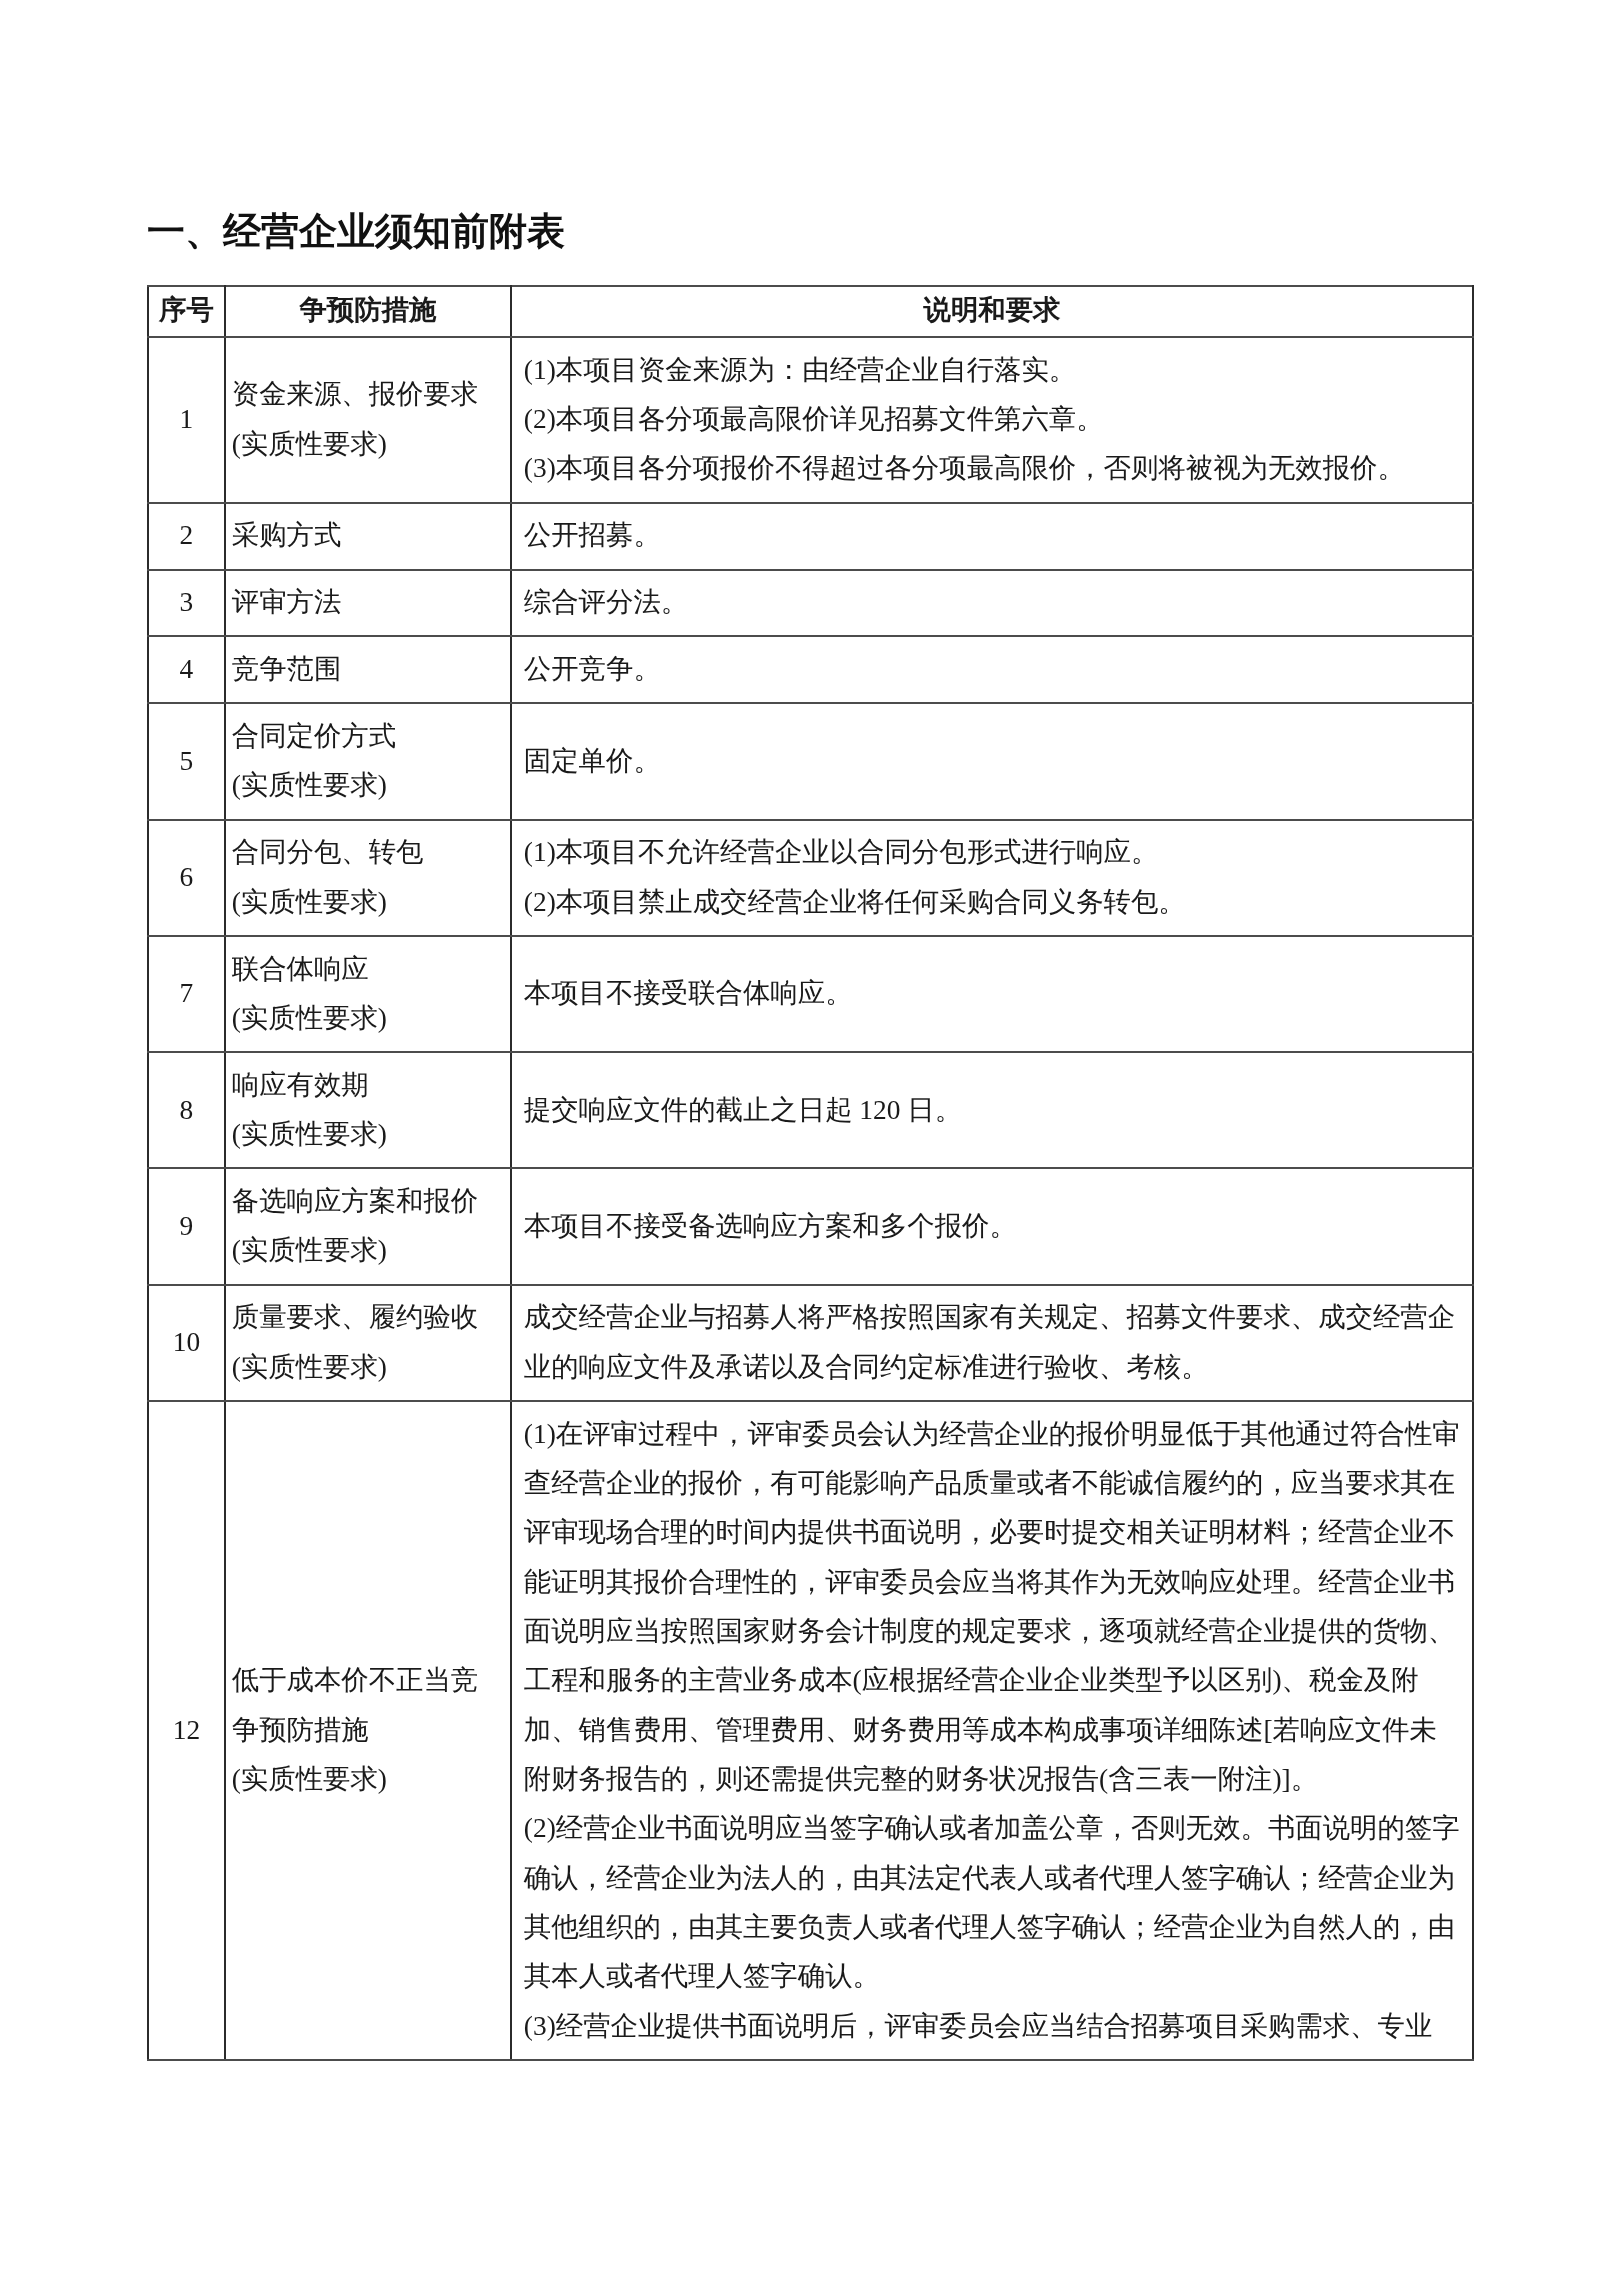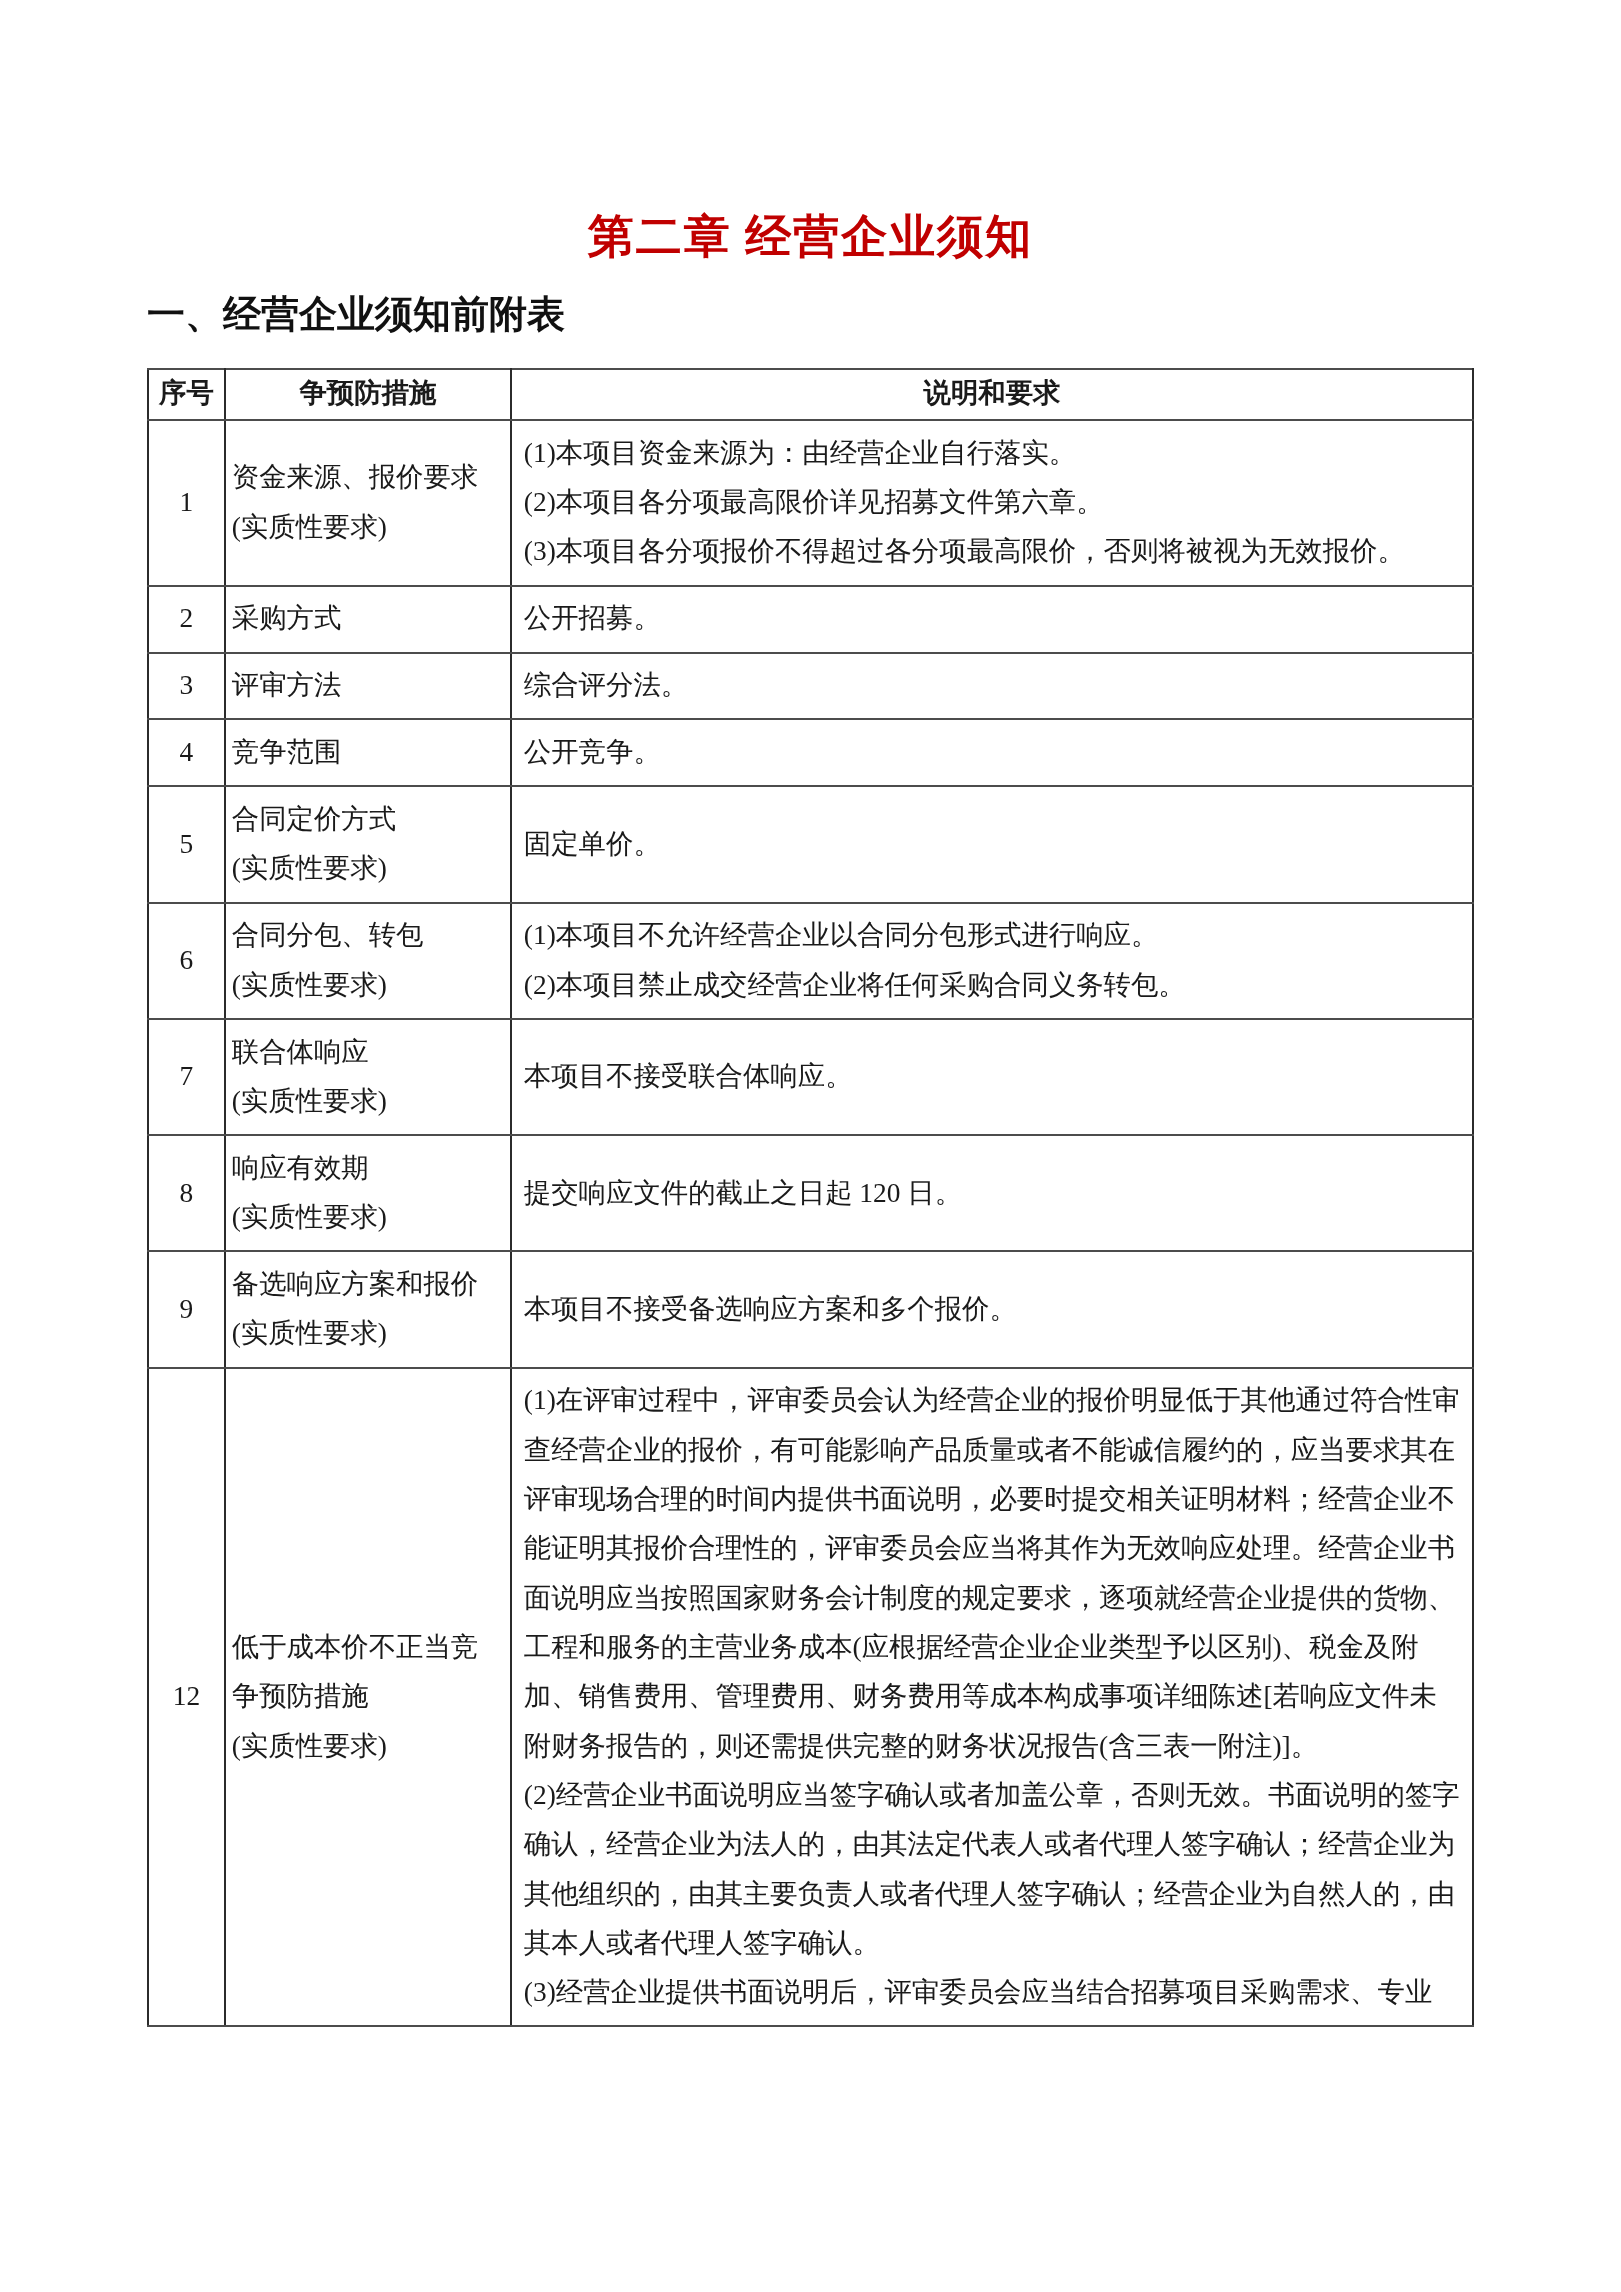--- a/index.html
+++ b/index.html
@@ -74,21 +74,20 @@
     text-align: left;
     padding: 7.8px 11.8px;
     white-space: pre-line;
   }
 </style>
 </head>
 <body>
 
 <div class="page">
 
-  <h1 class="chapter-title">第二章 经营企业须知</h1>
 
   <h2 class="section-title">一、经营企业须知前附表</h2>
 
   <table class="terms">
     <colgroup>
       <col class="c-no">
       <col class="c-name">
       <col class="c-desc">
     </colgroup>
     <thead>
@@ -147,20 +146,26 @@
 (实质性要求)</td>
         <td class="cell-desc">提交响应文件的截止之日起 120 日。</td>
       </tr>
       <tr>
         <td class="cell-no">9</td>
         <td class="cell-name">备选响应方案和报价
 (实质性要求)</td>
         <td class="cell-desc">本项目不接受备选响应方案和多个报价。</td>
       </tr>
       <tr>
+        <td class="cell-no">10</td>
+        <td class="cell-name">质量要求、履约验收
+(实质性要求)</td>
+        <td class="cell-desc">成交经营企业与招募人将严格按照国家有关规定、招募文件要求、成交经营企业的响应文件及承诺以及合同约定标准进行验收、考核。</td>
+      </tr>
+      <tr>
         <td class="cell-no">12</td>
         <td class="cell-name">低于成本价不正当竞
 争预防措施
 (实质性要求)</td>
         <td class="cell-desc">(1)在评审过程中，评审委员会认为经营企业的报价明显低于其他通过符合性审查经营企业的报价，有可能影响产品质量或者不能诚信履约的，应当要求其在评审现场合理的时间内提供书面说明，必要时提交相关证明材料；经营企业不能证明其报价合理性的，评审委员会应当将其作为无效响应处理。经营企业书面说明应当按照国家财务会计制度的规定要求，逐项就经营企业提供的货物、工程和服务的主营业务成本(应根据经营企业企业类型予以区别)、税金及附加、销售费用、管理费用、财务费用等成本构成事项详细陈述[若响应文件未附财务报告的，则还需提供完整的财务状况报告(含三表一附注)]。
 (2)经营企业书面说明应当签字确认或者加盖公章，否则无效。书面说明的签字确认，经营企业为法人的，由其法定代表人或者代理人签字确认；经营企业为其他组织的，由其主要负责人或者代理人签字确认；经营企业为自然人的，由其本人或者代理人签字确认。
 (3)经营企业提供书面说明后，评审委员会应当结合招募项目采购需求、专业</td>
       </tr>
     </tbody>
   </table>

